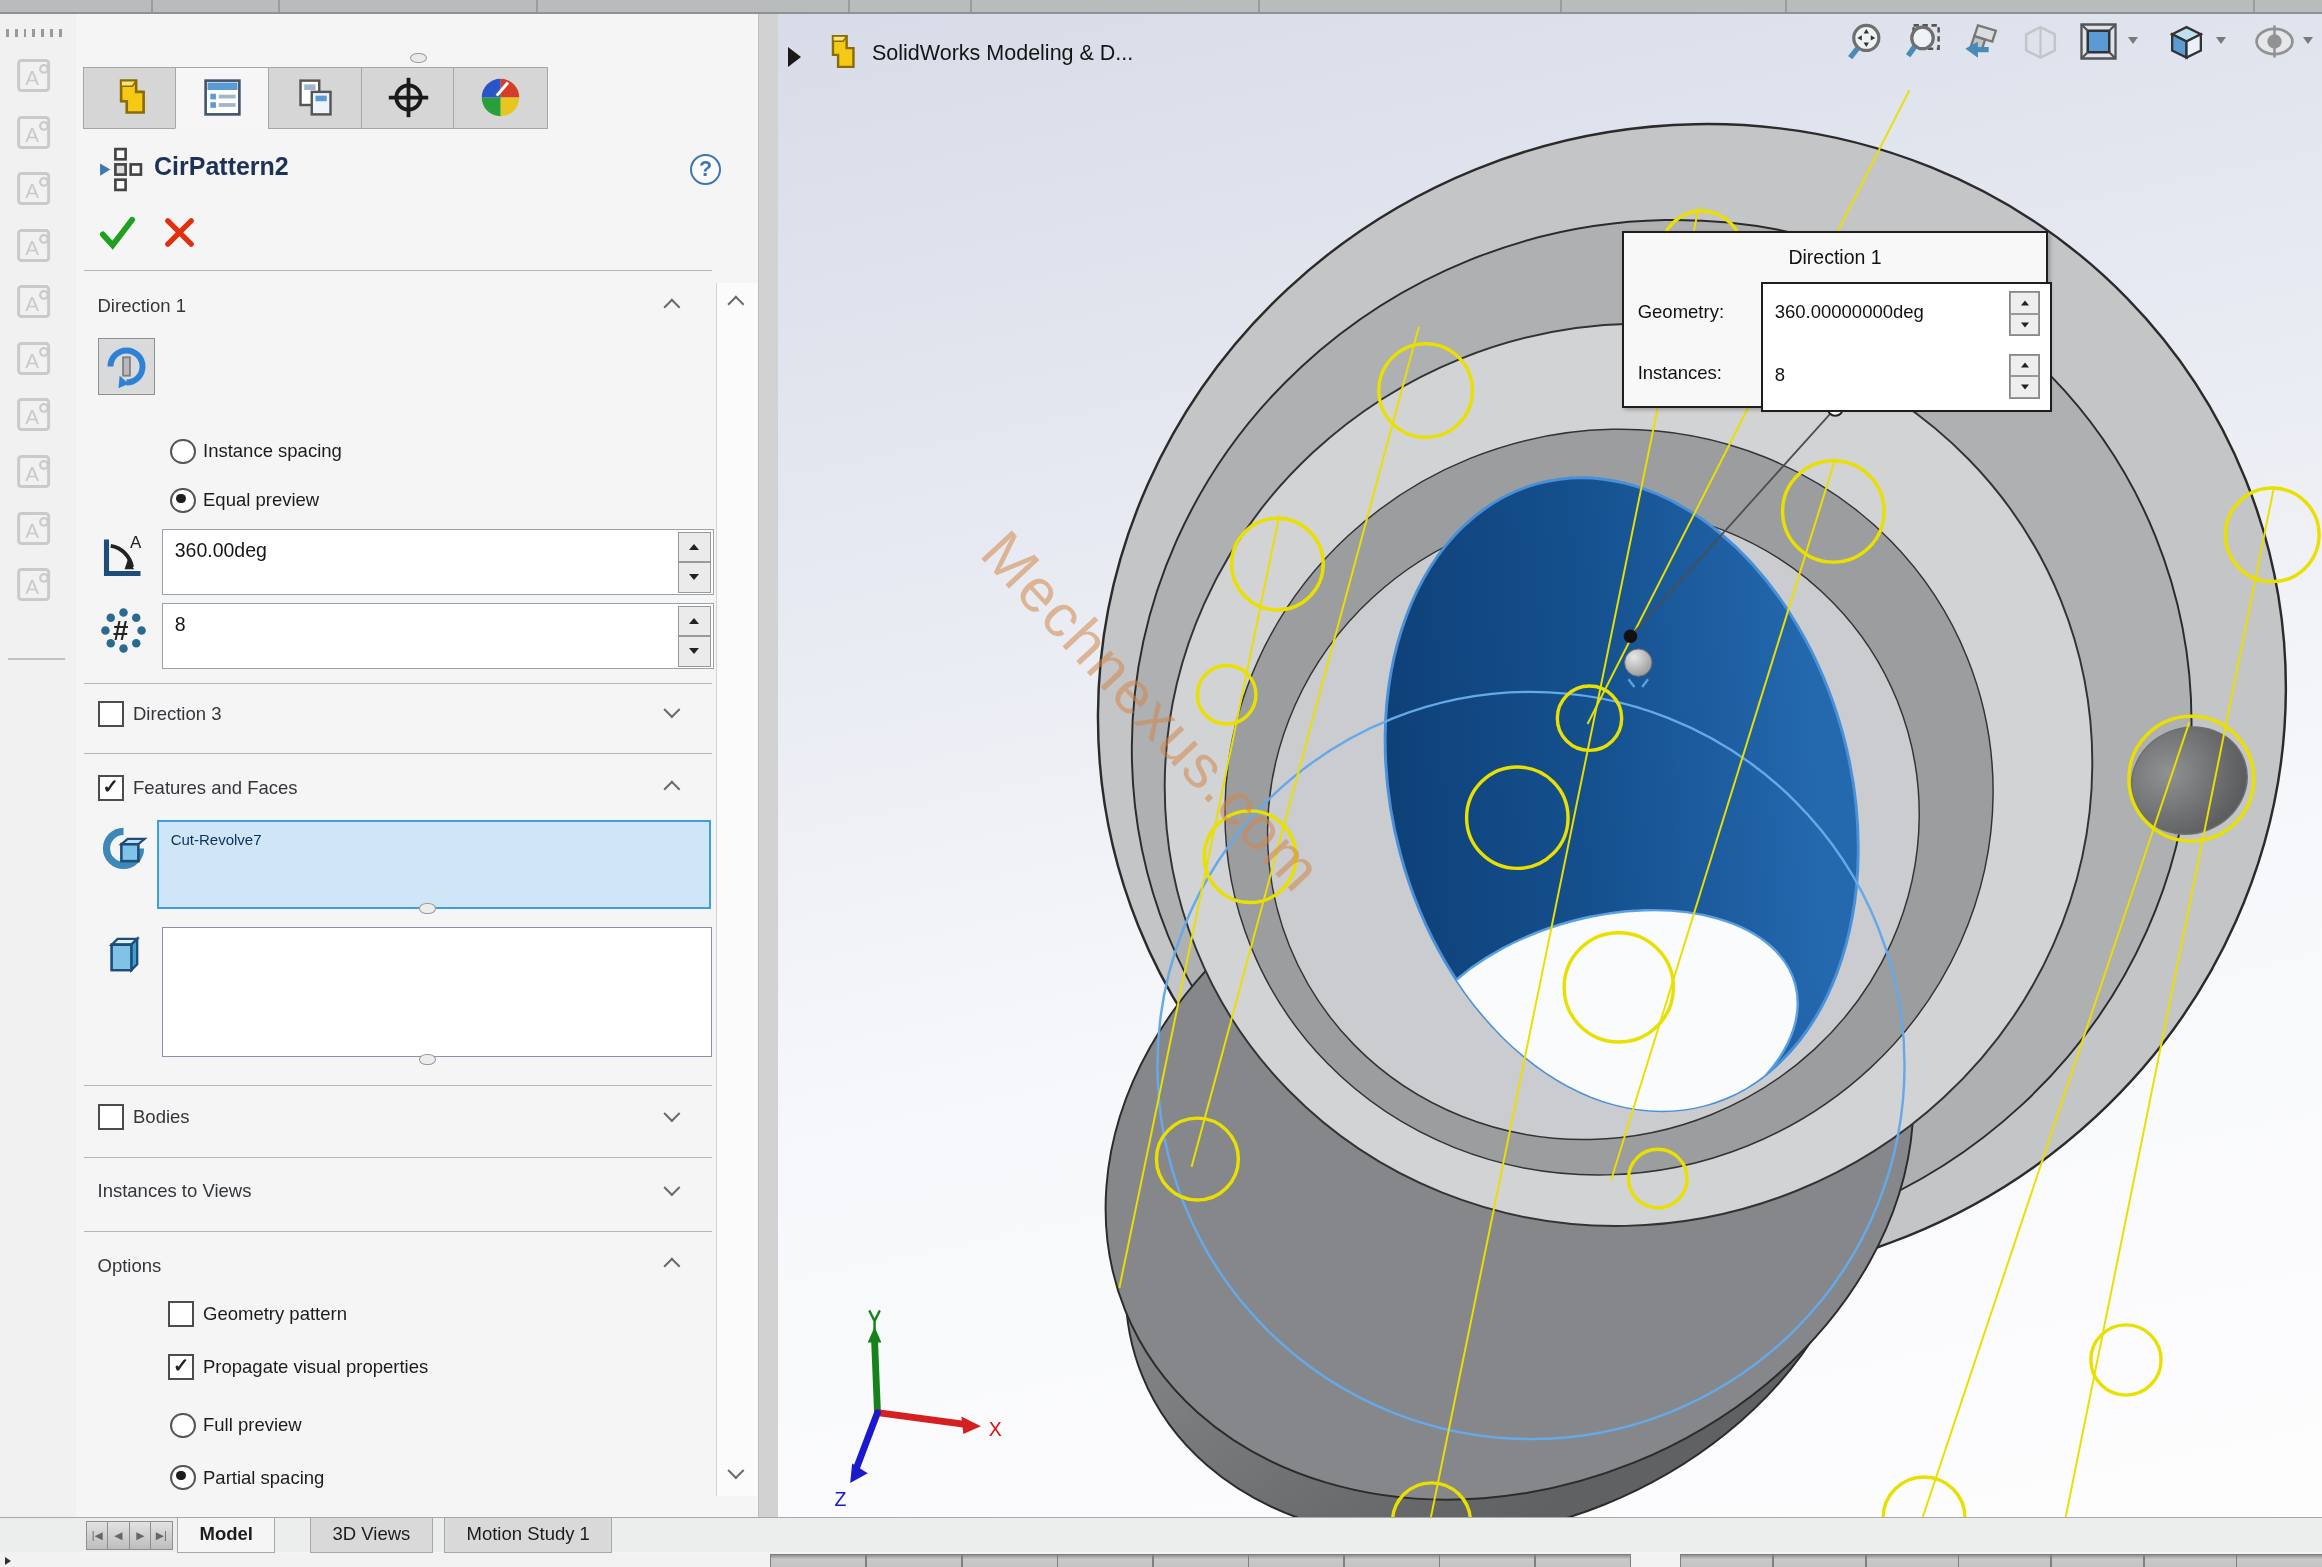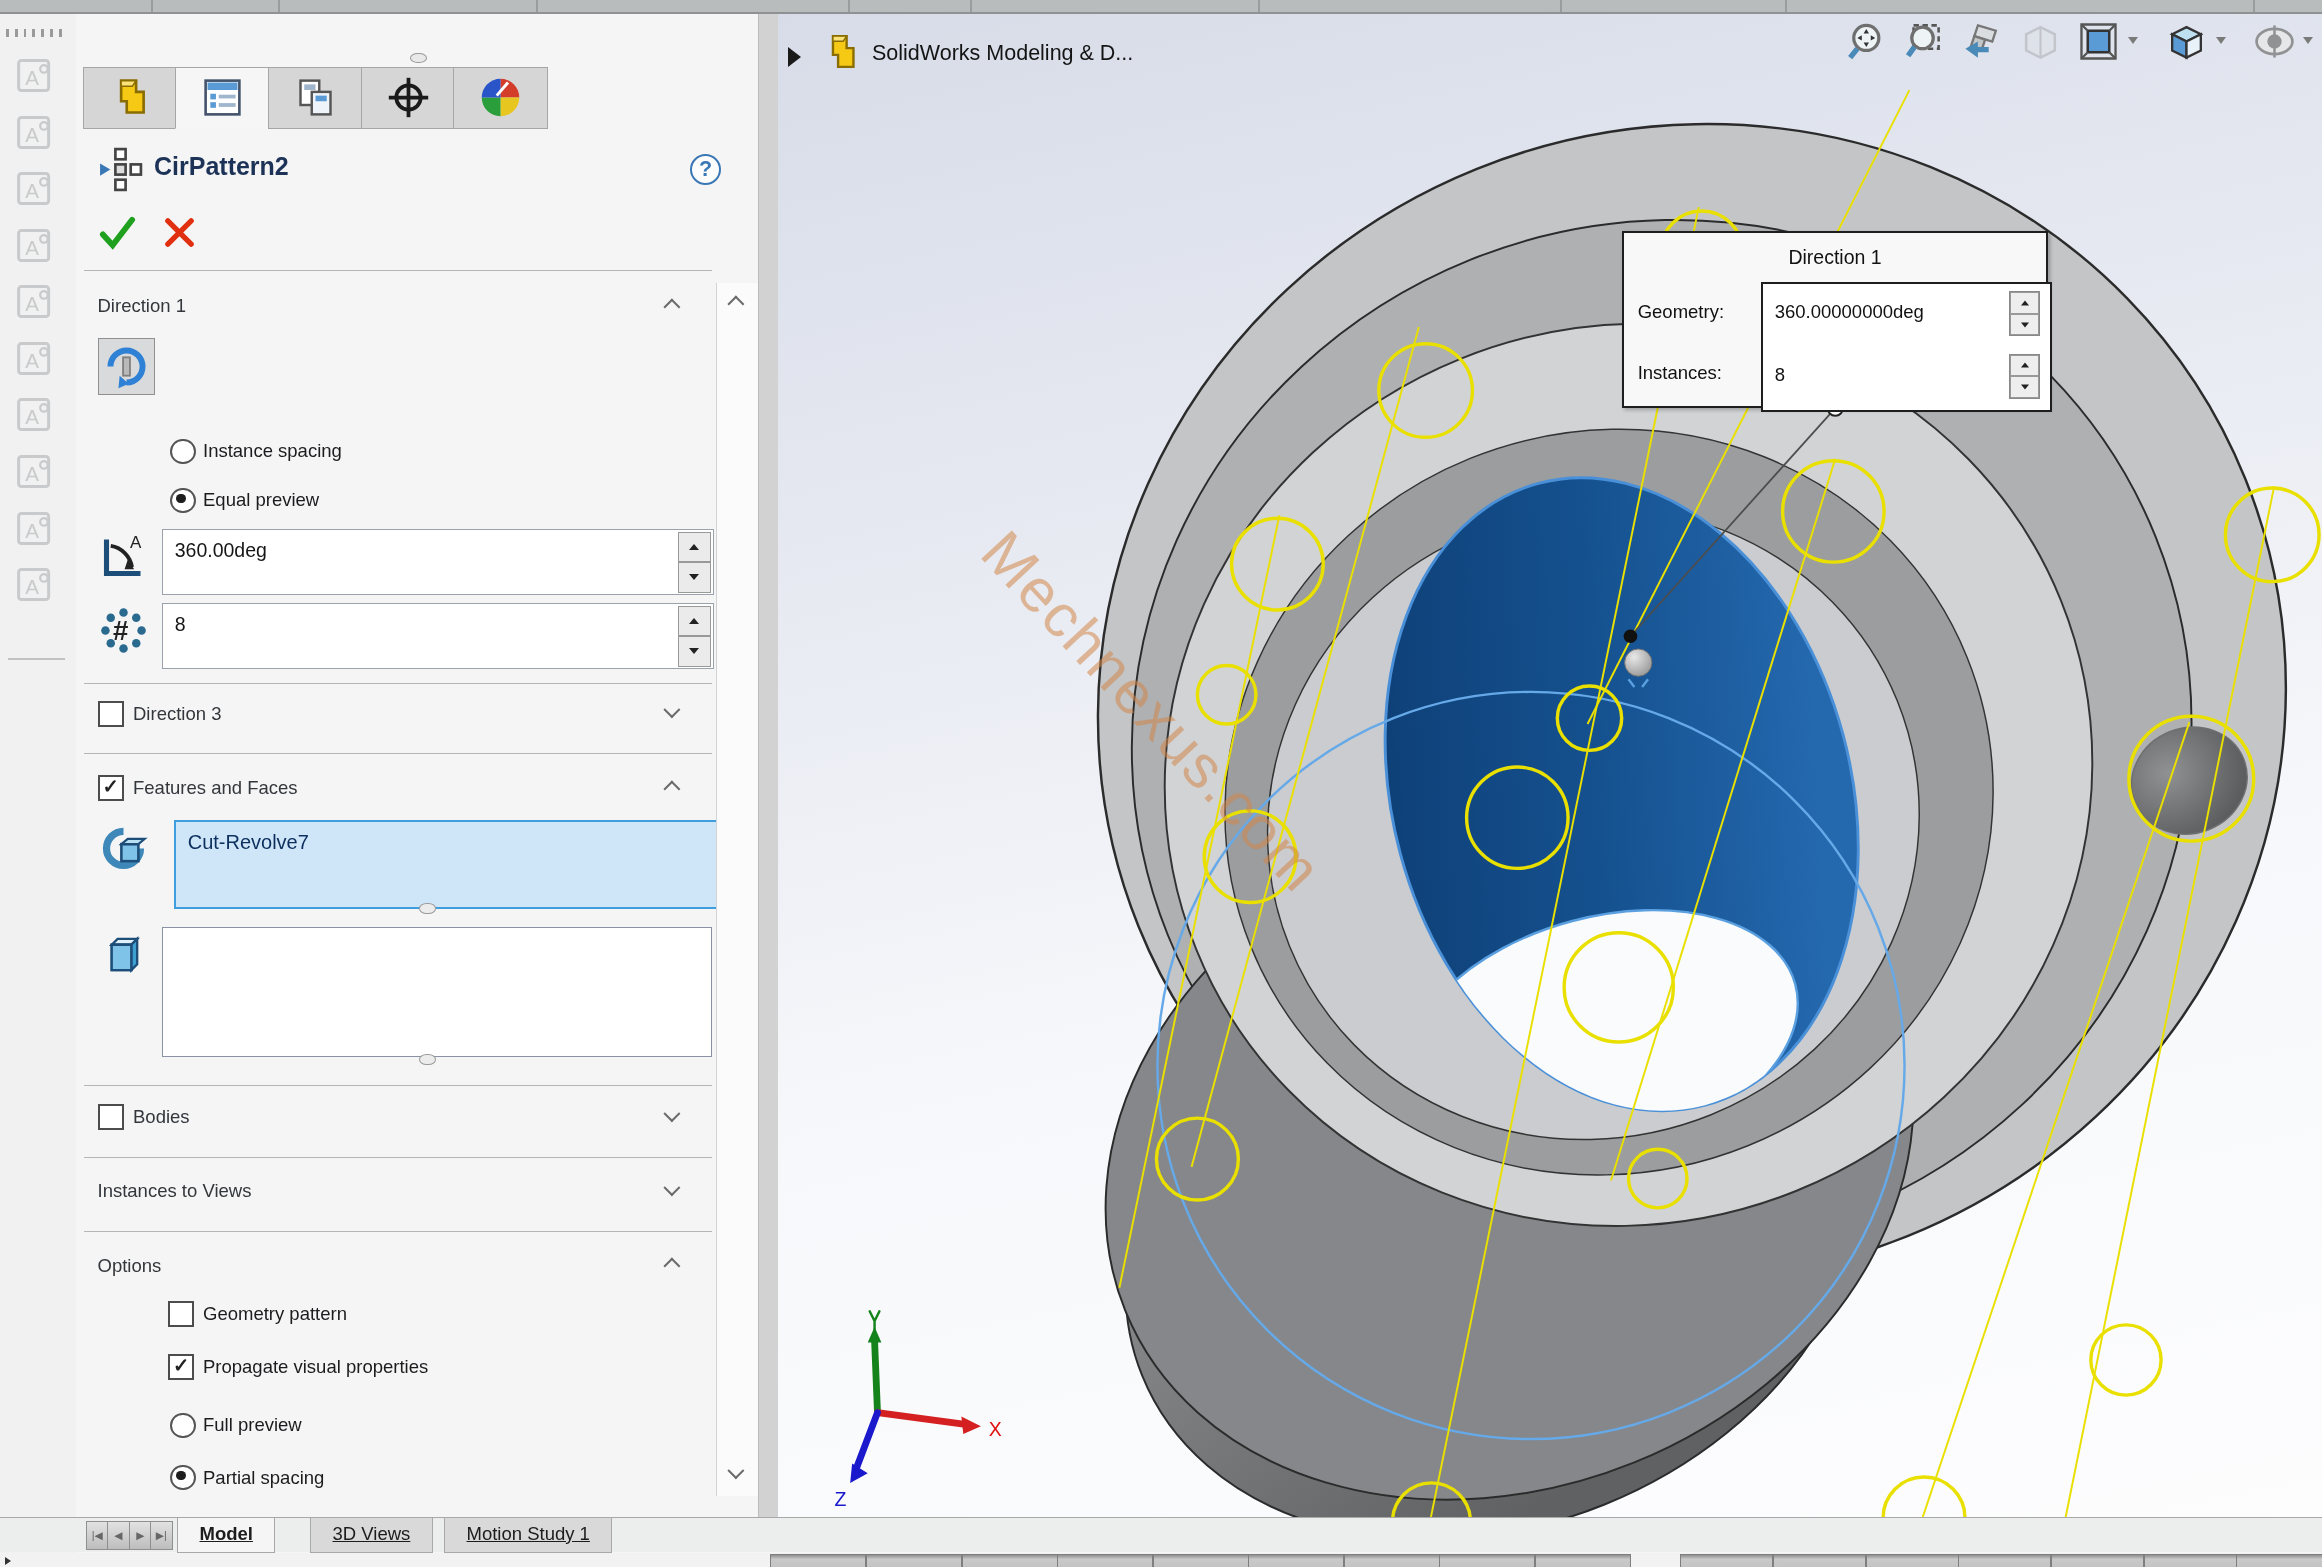--- a/index.html
+++ b/index.html
@@ -80,21 +80,21 @@
   .cspin div{flex:1;background:#eee;border:1px solid #999;position:relative;}
   .cspin div::after{content:"";position:absolute;left:50%;top:50%;transform:translate(-50%,-50%);
     border-left:4.9px solid transparent;border-right:4.9px solid transparent;}
   .cspin .up::after{border-bottom:5.9px solid #222;}
   .cspin .dn::after{border-top:5.9px solid #222;}
   
   #btabs{left:0;top:1517px;width:2322px;height:35px;background:#eceded;border-top:1px solid #a8a8a8;}
   .navbtn{position:absolute;top:2.9px;width:20.5px;height:27px;background:linear-gradient(#e2e2e2,#bdbdbd);
     border:1px solid #8f8f8f;color:#666;font-size:10.7px;text-align:center;line-height:27px;}
   .btab{position:absolute;top:0;height:34px;background:#d9d9d9;border:1px solid #a8a8a8;border-top:none;
-    font-size:18.5px;color:#1c1c1c;text-align:center;line-height:32px;padding:0 21.5px;text-decoration:underline;}
+    font-size:18.5px;color:#1c1c1c;text-align:center;line-height:32px;padding:0 21.5px;}
   .btab.active{background:#f5f5f6;font-weight:700;}
   
   #bstrip{left:0;top:1553px;width:2322px;height:14.6px;background:#f2f2f2;}
   .scell{position:absolute;top:1px;height:13.7px;background:linear-gradient(#8f8f8f,#c9c9c9 30%,#c2c2c2);border:1px solid #7f7f7f;}
   .wm{font-size:62px;letter-spacing:2px;fill:rgba(210,134,72,.55);}
   text{font-family:"Liberation Sans",sans-serif;}
 </style>
 </head>
 <body>
 
@@ -292,21 +292,21 @@
     <div class="cb on" style="left:21.5px;top:761px"></div>
     <div class="seclbl" style="left:57px;top:763px">Features and Faces</div>
     <div class="chev abs" style="left:589px;top:765px"></div>
     <div class="rowicon" style="left:21.5px;top:811px">
       <svg viewBox="0 0 24 24">
         <path d="M12 3 A8 8 0 1 0 20 11" fill="none" stroke="#3d88b8" stroke-width="3.4"></path>
         <rect x="11" y="9" width="8" height="8" fill="#7fc4e8" stroke="#1d4e79" stroke-width="1.2"></rect>
         <path d="M11 9 L14 6.5 L22 6.5 L19 9 Z" fill="#b9e0f2" stroke="#1d4e79" stroke-width="1"></path>
       </svg>
     </div>
-    <div class="field hlbox" style="left:98px;top:806px;width:538px;height:76px;font-size:20px">
+    <div class="field hlbox" style="left:81px;top:806px;width:538px;height:76px;font-size:15px">
       <span>Cut-Revolve7</span>
     </div>
     <div class="handle" style="left:343px;top:889px"></div>
     <div class="rowicon" style="left:21.5px;top:917px;width:47px;height:47px">
       <svg viewBox="0 0 24 24">
         <path d="M7 7 L17 7 L20 4 L10 4 Z" fill="#dff0f8" stroke="#1d4e79" stroke-width="1.2"></path>
         <path d="M7 7 L17 7 L17 20 L7 20 Z" fill="#8fccе8" stroke="#1d4e79" stroke-width="1.2"></path>
         <path d="M17 7 L20 4 L20 17 L17 20 Z" fill="#3f9fd0" stroke="#1d4e79" stroke-width="1.2"></path>
         <path d="M7 7 L17 7 L17 20 L7 20 Z" fill="#7fc4e8" stroke="#1d4e79" stroke-width="1.2"></path>
       </svg>

